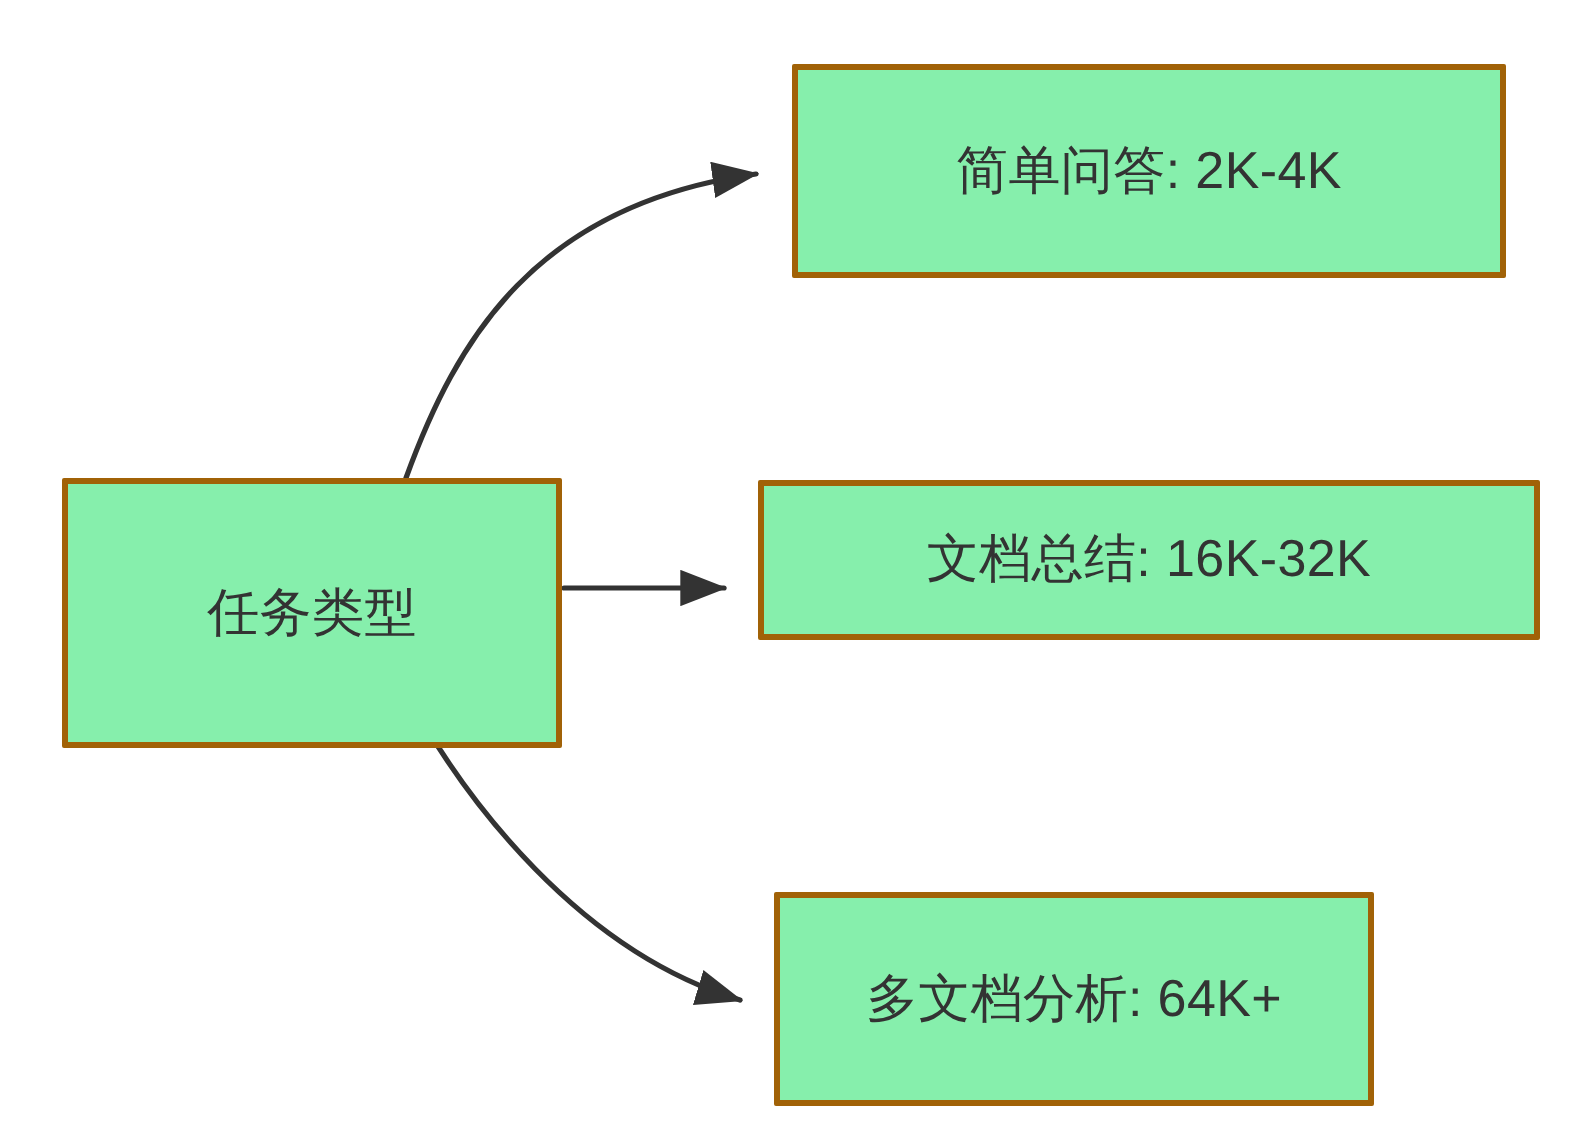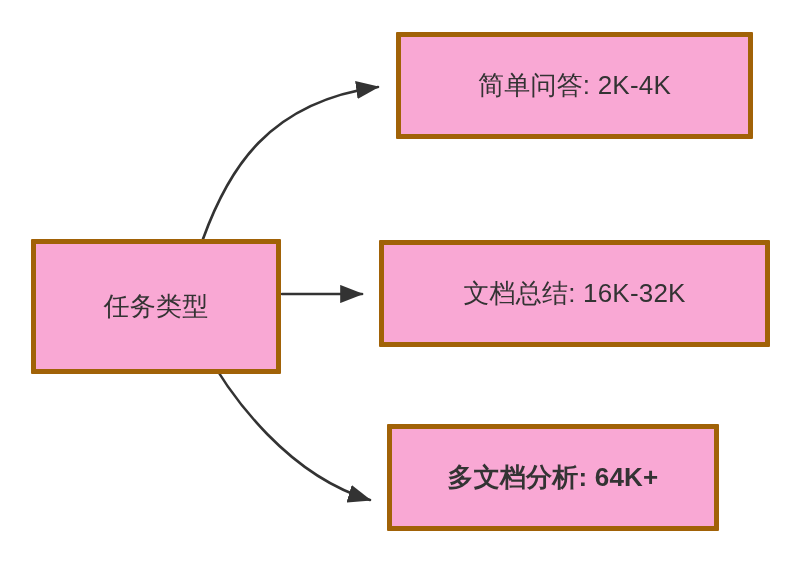--- a/index.html
+++ b/index.html
@@ -25,22 +25,22 @@
     width: 787px;
     height: 572px;
     pointer-events: none;
   }
   .node {
     position: absolute;
     box-sizing: border-box;
     display: flex;
     align-items: center;
     justify-content: center;
-    background: #f9a8d4;
-    border: 5px solid #a16207;
+    background: #86efac;
+    border: 3px solid #a16207;
     border-radius: 1px;
   }
   .node-label {
     color: #333333;
     font-size: 26px;
     line-height: 1.2;
     letter-spacing: 0.2px;
     white-space: nowrap;
     text-align: center;
   }
@@ -53,28 +53,27 @@
   #node-simple-qa {
     left: 396px;
     top: 32px;
     width: 357px;
     height: 107px;
   }
   #node-doc-summary {
     left: 379px;
     top: 240px;
     width: 391px;
-    height: 107px;
+    height: 80px;
   }
   #node-multi-doc {
     left: 387px;
-    top: 424px;
-    width: 332px;
+    top: 446px;
+    width: 300px;
     height: 107px;
-    font-weight: bold;
   }
 </style>
 </head>
 <body>
 
 <div id="canvas">
 
   <svg class="edge-layer" viewBox="0 0 787 572" width="787" height="572" xmlns="http://www.w3.org/2000/svg">
     <defs>
       <marker id="arrowhead" markerWidth="9" markerHeight="7" refX="8.4" refY="3.5" orient="auto" markerUnits="strokeWidth">

